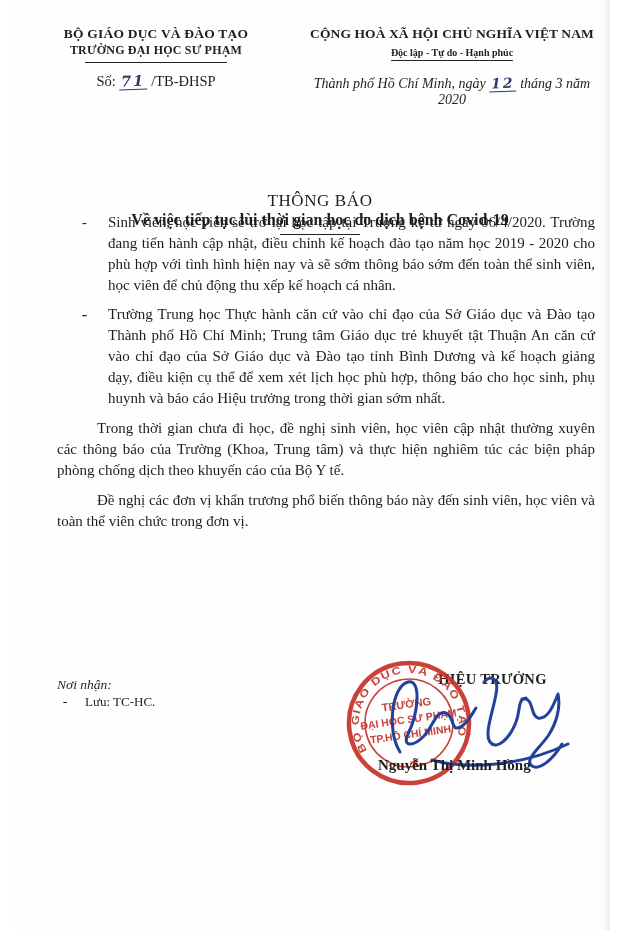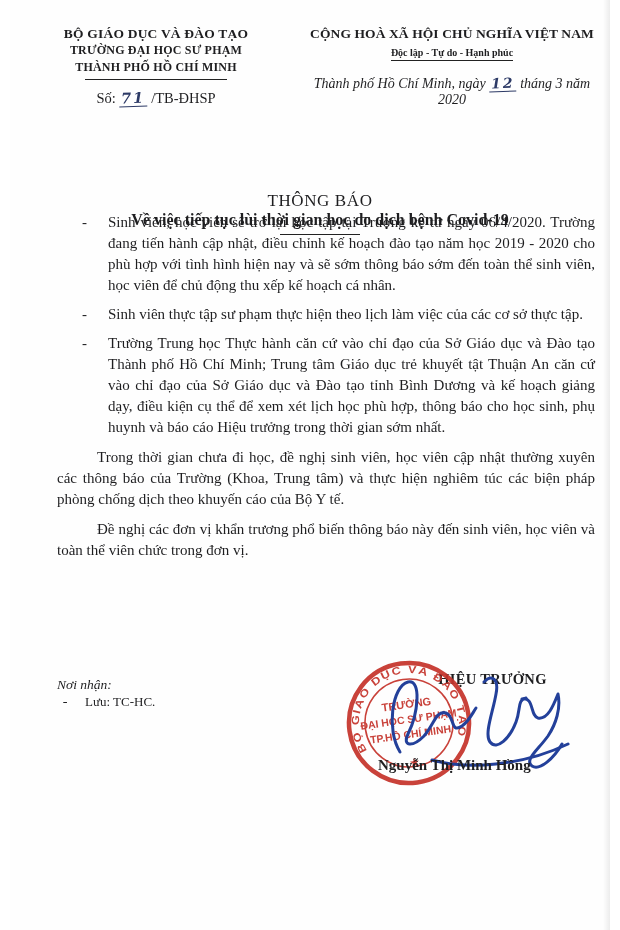--- a/index.html
+++ b/index.html
@@ -60,21 +60,20 @@
 </style>
 </head>
 <body>
 
 <div class="page">
 
   <div class="hdr">
     <div class="hdr-left">
       <div class="l1">BỘ GIÁO DỤC VÀ ĐÀO TẠO</div>
       <div class="l2">TRƯỜNG ĐẠI HỌC SƯ PHẠM</div>
-      <div class="l3">THÀNH PHỐ HỒ CHÍ MINH</div>
       <div class="rule-left"></div>
       <div class="doc-number">
         <span>Số:</span>
         <span class="hw">71</span>
         <span>/TB-ĐHSP</span>
       </div>
     </div>
     <div class="hdr-right">
       <div class="l1">CỘNG HOÀ XÃ HỘI CHỦ NGHĨA VIỆT NAM</div>
       <div><span class="motto">Độc lập - Tự do - Hạnh phúc</span></div>
@@ -93,21 +92,20 @@
   </div>
 
   <div class="body-text">
 
     <div class="bullet">
       <span class="dash">-</span>
       <span>Sinh viên, học viên sẽ trở lại học tập tại Trường kể từ ngày 06/4/2020. Trường đang tiến hành cập nhật, điều chỉnh kế hoạch đào tạo năm học 2019 - 2020 cho phù hợp với tình hình hiện nay và sẽ sớm thông báo sớm đến toàn thể sinh viên, học viên để chủ động thu xếp kế hoạch cá nhân.</span>
     </div>
     <div class="bullet">
       <span class="dash">-</span>
-      <span>Sinh viên thực tập sư phạm thực hiện theo lịch làm việc của các cơ sở thực tập.</span>
     </div>
     <div class="bullet">
       <span class="dash">-</span>
       <span>Trường Trung học Thực hành căn cứ vào chỉ đạo của Sở Giáo dục và Đào tạo Thành phố Hồ Chí Minh; Trung tâm Giáo dục trẻ khuyết tật Thuận An căn cứ vào chỉ đạo của Sở Giáo dục và Đào tạo tỉnh Bình Dương và kế hoạch giảng dạy, điều kiện cụ thể để xem xét lịch học phù hợp, thông báo cho học sinh, phụ huynh và báo cáo Hiệu trưởng trong thời gian sớm nhất.</span>
     </div>
 
     <div class="para p2">Trong thời gian chưa đi học, đề nghị sinh viên, học viên cập nhật thường xuyên các thông báo của Trường (Khoa, Trung tâm) và thực hiện nghiêm túc các biện pháp phòng chống dịch theo khuyến cáo của Bộ Y tế.</div>
     <div class="para p2">Đề nghị các đơn vị khẩn trương phổ biến thông báo này đến sinh viên, học viên và toàn thể viên chức trong đơn vị.</div>
 
   </div>

